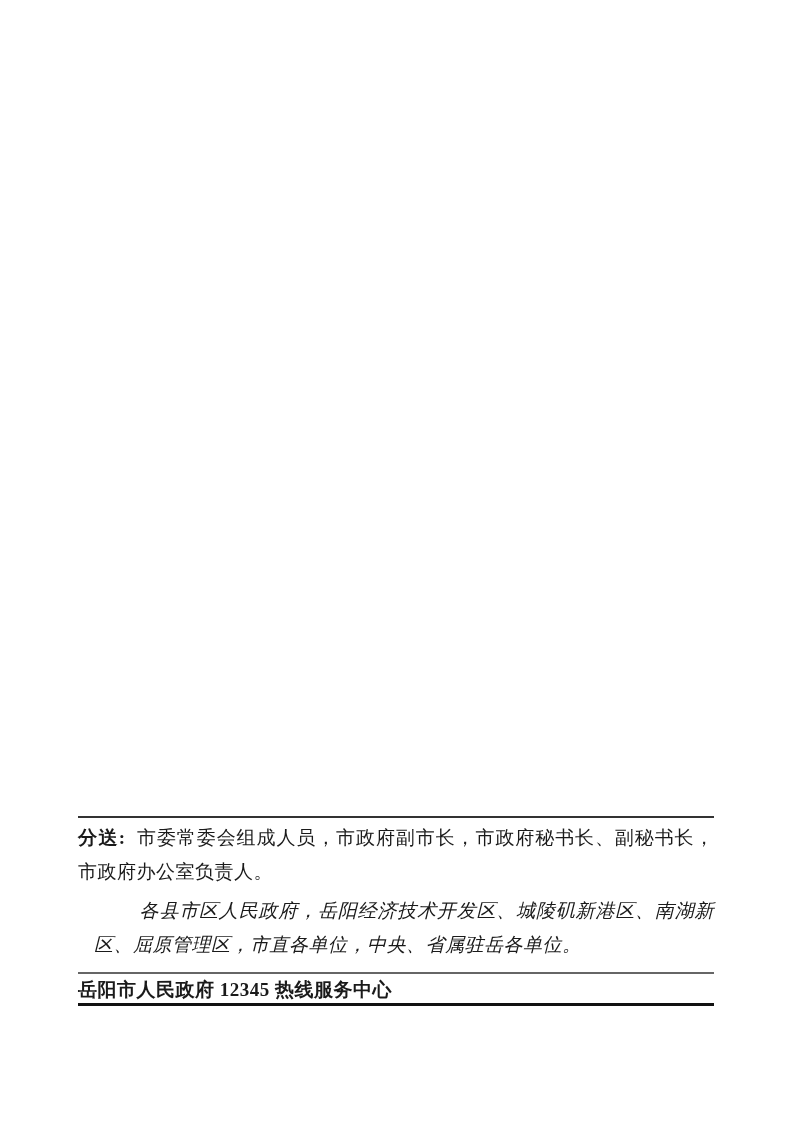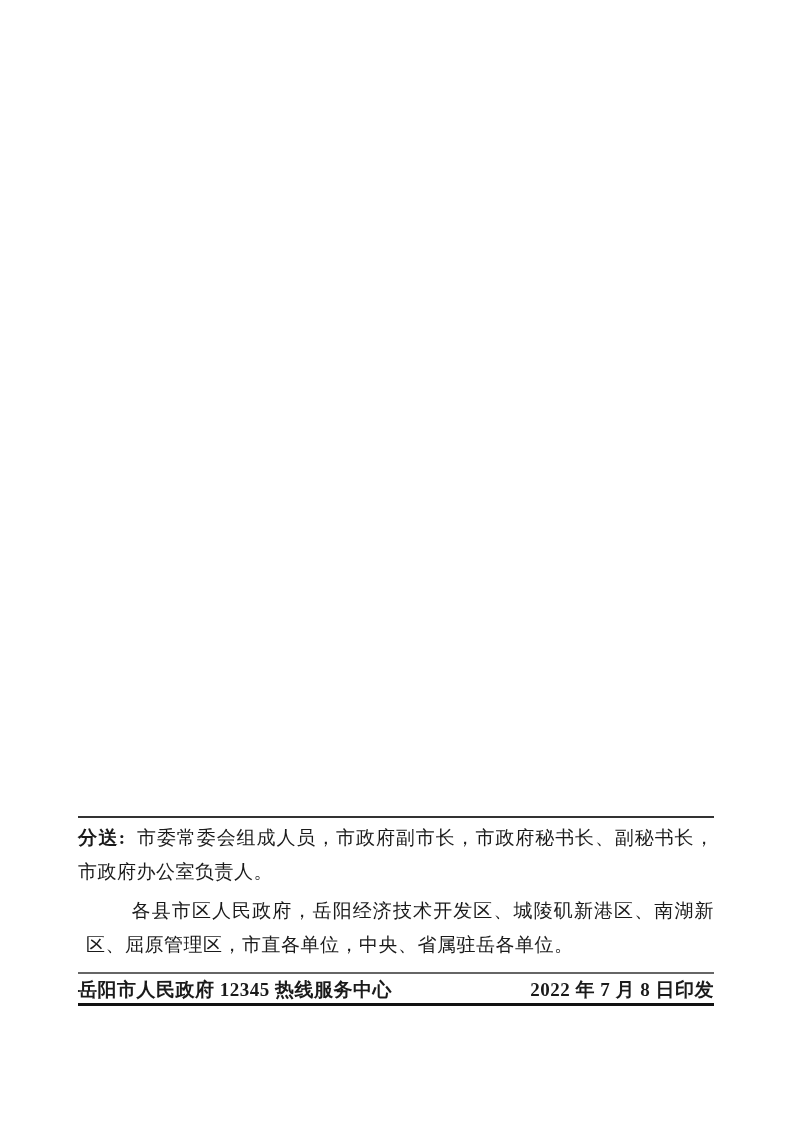--- a/index.html
+++ b/index.html
@@ -33,22 +33,23 @@
     text-align: justify;
     letter-spacing: 0.5px;
   }
   .distribution .para1 { margin: 0; }
   .distribution .label {
     font-weight: bold;
     margin-right: 0.55em;
     letter-spacing: 1px;
   }
   .distribution .para2 {
-    margin: 5px 0 0 8px;
+    margin: 5px 0 0 16px;
     text-indent: 2.4em;
+    font-style: italic;
   }
 
   .footer-row {
     position: absolute;
     left: 78px;
     right: 78px;
     top: 976px;
     height: 27px;
     display: flex;
     justify-content: space-between;
@@ -80,20 +81,19 @@
 
   <div class="distribution">
     <p class="para1"><span class="label">分送:</span><span>市委常委会组成人员，市政府副市长，市政府秘书长、副秘书长，市政府办公室负责人。</span></p>
     <p class="para2">各县市区人民政府，岳阳经济技术开发区、城陵矶新港区、南湖新区、屈原管理区，市直各单位，中央、省属驻岳各单位。</p>
   </div>
 
   <div class="rule rule-mid"></div>
 
   <div class="footer-row">
     <span>岳阳市人民政府 12345 热线服务中心</span>
-    <span>2022 年 7 月 8 日印发</span>
   </div>
 
   <div class="rule rule-bottom"></div>
 
   <div class="page-number">- 12 -</div>
 
 </div>
 
 </body></html>

